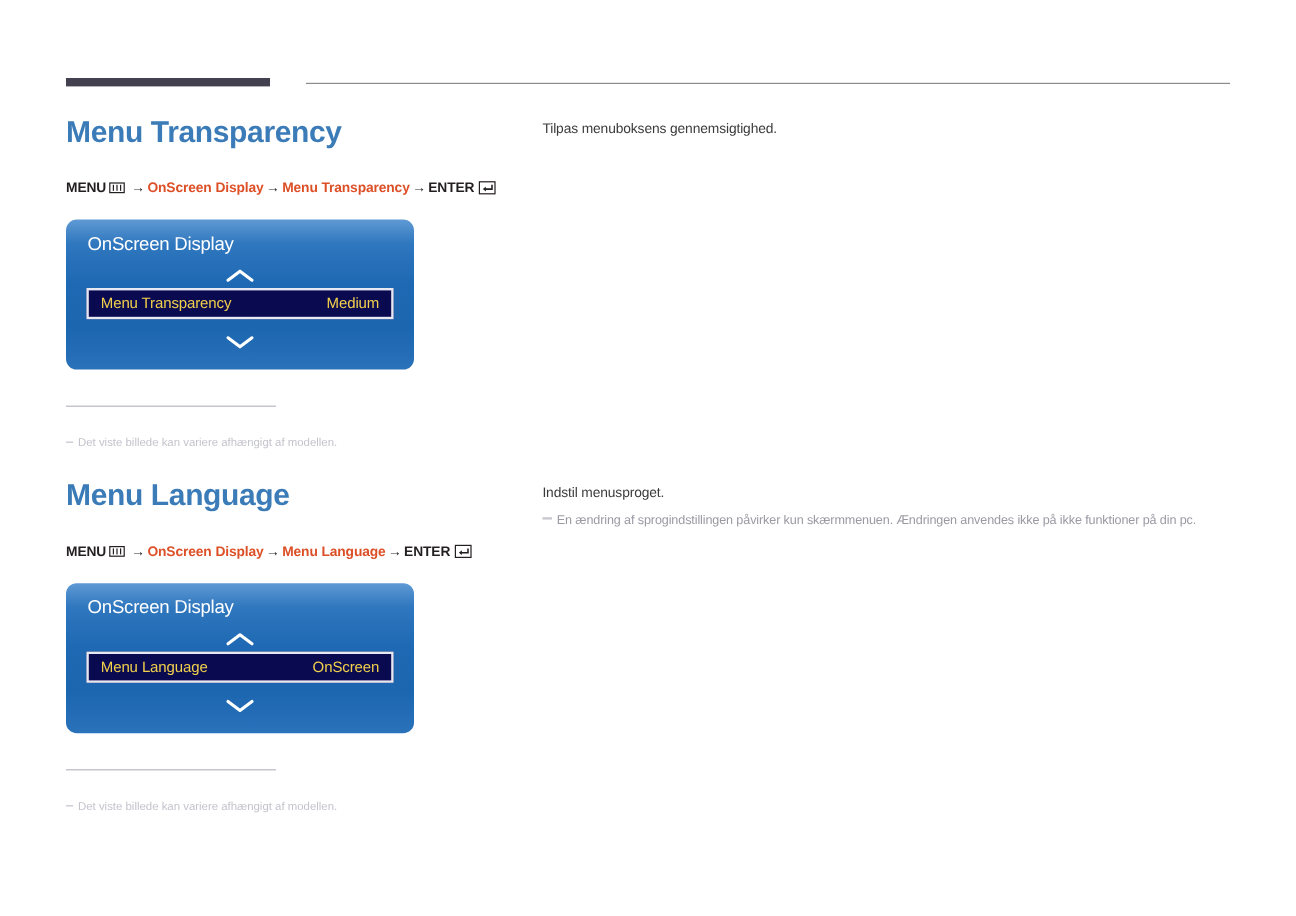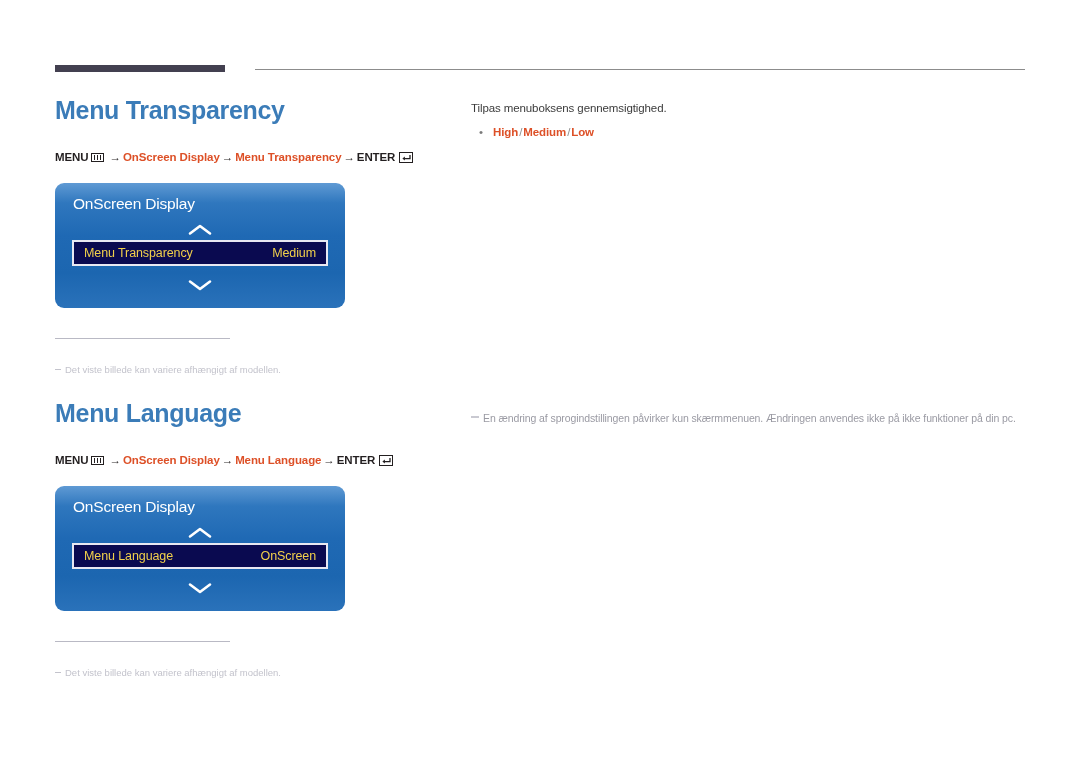--- a/index.html
+++ b/index.html
@@ -61,21 +61,20 @@
     position: absolute;
     left: 55px;
     top: 0;
     width: 380px;
   }
   .right-col {
     position: absolute;
     left: 452px;
     top: 5px;
     width: 575px;
-    margin-left: 19px;
   }
 
   h1.heading {
     margin: 0;
     padding: 0;
     font-size: 25px;
     font-weight: bold;
     line-height: 30px;
     letter-spacing: -0.3px;
     color: #3b7cb8;
@@ -303,21 +302,20 @@
 
       <div class="footnote">
         <div class="rule"></div>
         <div class="fn-text"><span class="fn-dash"></span><span>Det viste billede kan variere afhængigt af modellen.</span></div>
       </div>
 
     </div>
 
     <div class="right-col">
       <div class="desc">Tilpas menuboksens gennemsigtighed.</div>
-      <div class="optline"><span class="bul">•</span><span>High</span><span class="sep">/</span><span>Medium</span><span class="sep">/</span><span>Low</span></div>
     </div>
 
   </div>
 
   <div class="section section-2">
 
     <div class="left-col">
 
       <h1 class="heading">Menu Language</h1>
 
@@ -347,18 +345,19 @@
       </div>
 
       <div class="footnote">
         <div class="rule"></div>
         <div class="fn-text"><span class="fn-dash"></span><span>Det viste billede kan variere afhængigt af modellen.</span></div>
       </div>
 
     </div>
 
     <div class="right-col">
+      <div class="desc">Indstil menusproget.</div>
       <div class="note"><span class="nd"></span><span>En ændring af sprogindstillingen påvirker kun skærmmenuen. Ændringen anvendes ikke på ikke funktioner på din pc.</span></div>
     </div>
 
   </div>
 
 </div>
 
 </body></html>

